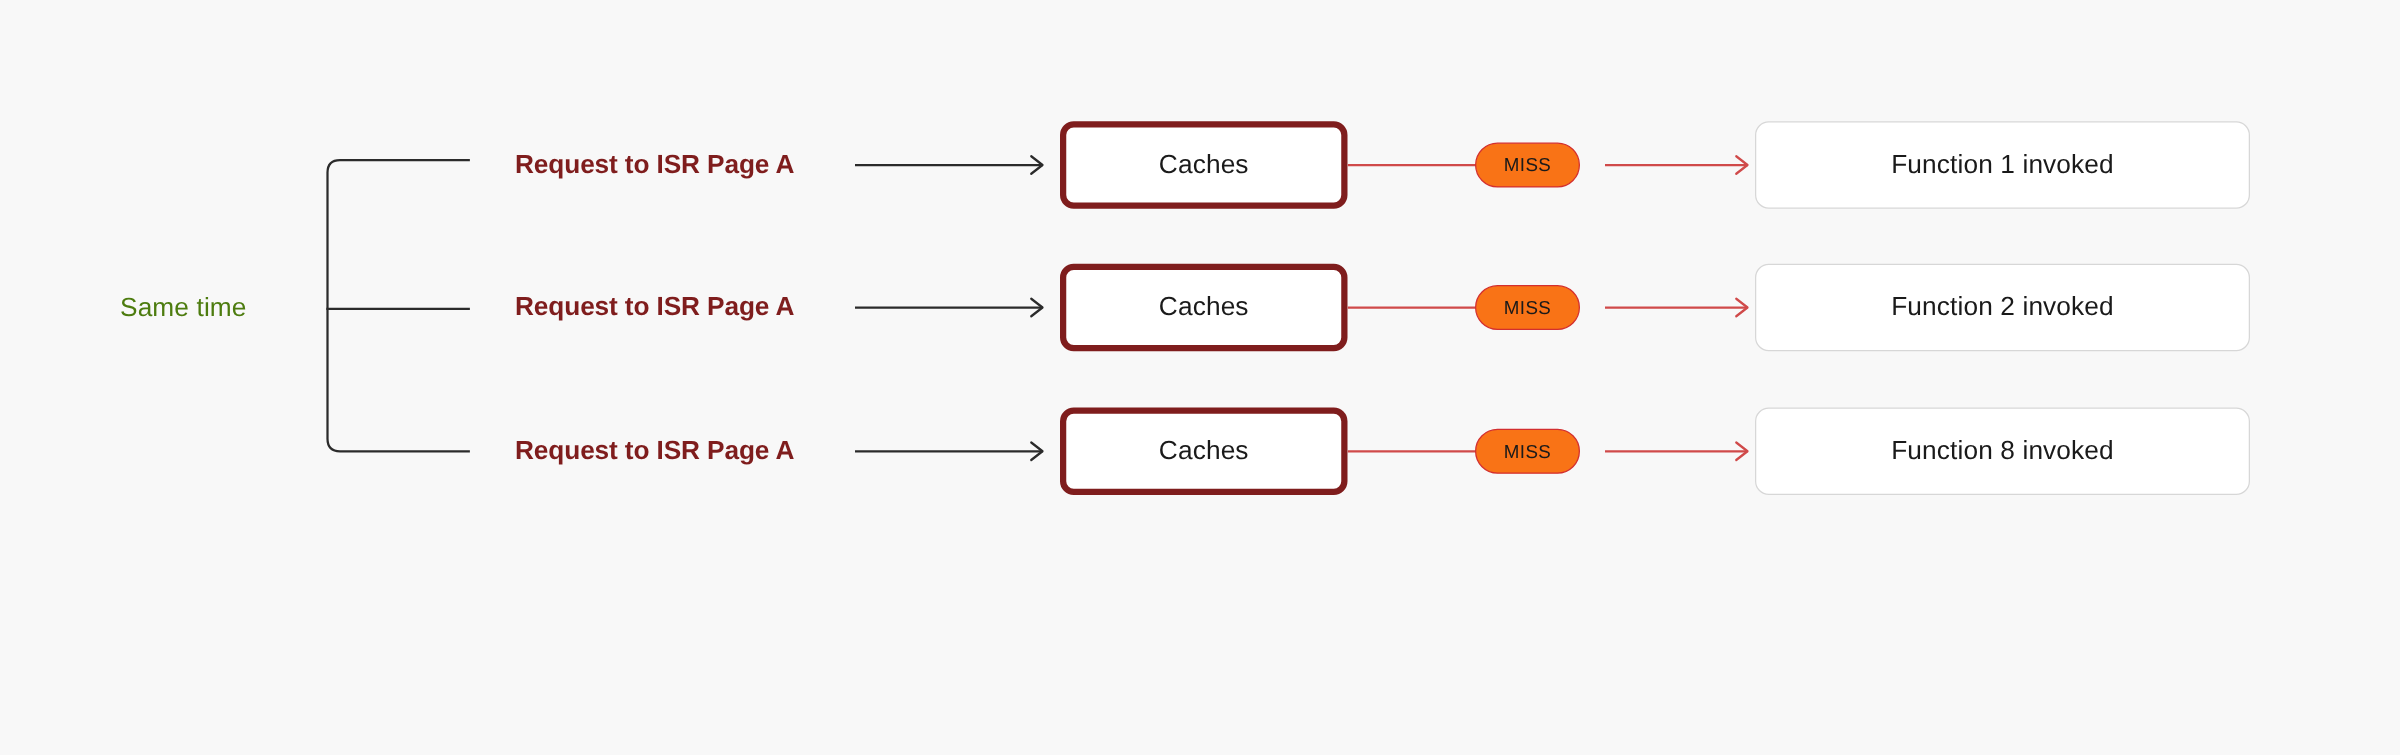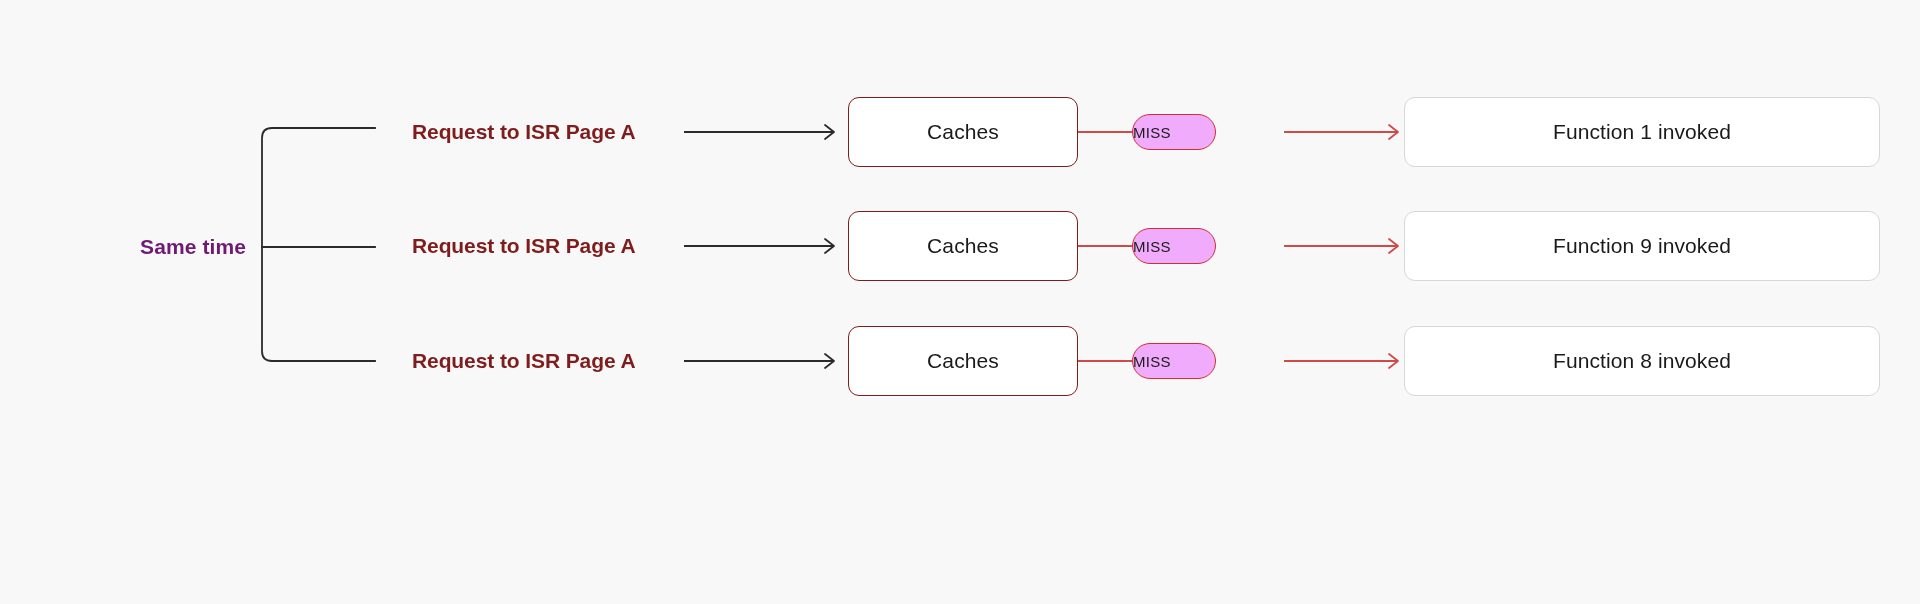--- a/index.html
+++ b/index.html
@@ -32,24 +32,24 @@
     height: 604px;
     pointer-events: none;
   }
 
   
   .same-time-label {
     position: absolute;
     left: 96px;
     top: 233px;
     width: 150px;
-    text-align: right;
-    font-size: 21px;
-    font-weight: 700;
-    color: #701a75;
+    text-align: left;
+    font-size: 21px;
+    font-weight: 400;
+    color: #4d7c0f;
     letter-spacing: 0.1px;
     line-height: 28px;
     white-space: nowrap;
   }
 
   
   .row {
     position: absolute;
     left: 0;
     width: 1920px;
@@ -83,21 +83,21 @@
   }
 
   
   .caches-box {
     position: absolute;
     left: 848px;
     top: 10px;
     width: 230px;
     height: 70px;
     background: #ffffff;
-    border: 1px solid #7f1d1d;
+    border: 5px solid #7f1d1d;
     border-radius: 11px;
     box-sizing: border-box;
     display: flex;
     align-items: center;
     justify-content: center;
   }
   .caches-box .box-text {
     font-size: 21px;
     font-weight: 400;
     color: #1a1a1a;
@@ -116,46 +116,46 @@
     position: absolute;
     left: 0;
     top: 0;
     width: 328px;
     height: 70px;
   }
 
   
   .miss-pill {
     position: absolute;
-    left: 1132px;
+    left: 1180px;
     top: 27px;
     width: 84px;
     height: 36px;
-    background: #f0abfc;
+    background: #f97316;
     border: 1.7px solid #d32f2f;
     border-radius: 18px;
     box-sizing: border-box;
     display: flex;
     align-items: center;
-    justify-content: flex-start;
+    justify-content: center;
     z-index: 2;
   }
   .miss-pill .pill-text {
     font-size: 15px;
     font-weight: 400;
     color: #1a1a1a;
     letter-spacing: 0.3px;
   }
 
   
   .function-box {
     position: absolute;
     left: 1404px;
     top: 10px;
-    width: 476px;
+    width: 396px;
     height: 70px;
     background: #ffffff;
     border: 1px solid #d7d7d7;
     border-radius: 11px;
     box-sizing: border-box;
     display: flex;
     align-items: center;
     justify-content: center;
   }
   .function-box .box-text {
@@ -226,21 +226,21 @@
         <line x1="206" y1="35" x2="320" y2="35" stroke="#d04a4a" stroke-width="1.8"></line>
         <polyline points="311,28 320,35 311,42" fill="none" stroke="#d04a4a" stroke-width="1.8" stroke-linecap="round" stroke-linejoin="round"></polyline>
       </svg>
     </div>
 
     <div class="miss-pill">
       <span class="pill-text">MISS</span>
     </div>
 
     <div class="function-box">
-      <span class="box-text">Function 9 invoked</span>
+      <span class="box-text">Function 2 invoked</span>
     </div>
   </div>
 
   <div class="row row-3">
 
     <div class="request-label">Request to ISR Page A</div>
 
     <svg class="arrow-dark" viewBox="0 0 160 28" xmlns="http://www.w3.org/2000/svg">
       <line x1="0" y1="14" x2="150" y2="14" stroke="#2b2b2b" stroke-width="1.8"></line>
       <polyline points="141,7 150,14 141,21" fill="none" stroke="#2b2b2b" stroke-width="1.8" stroke-linecap="round" stroke-linejoin="round"></polyline>

